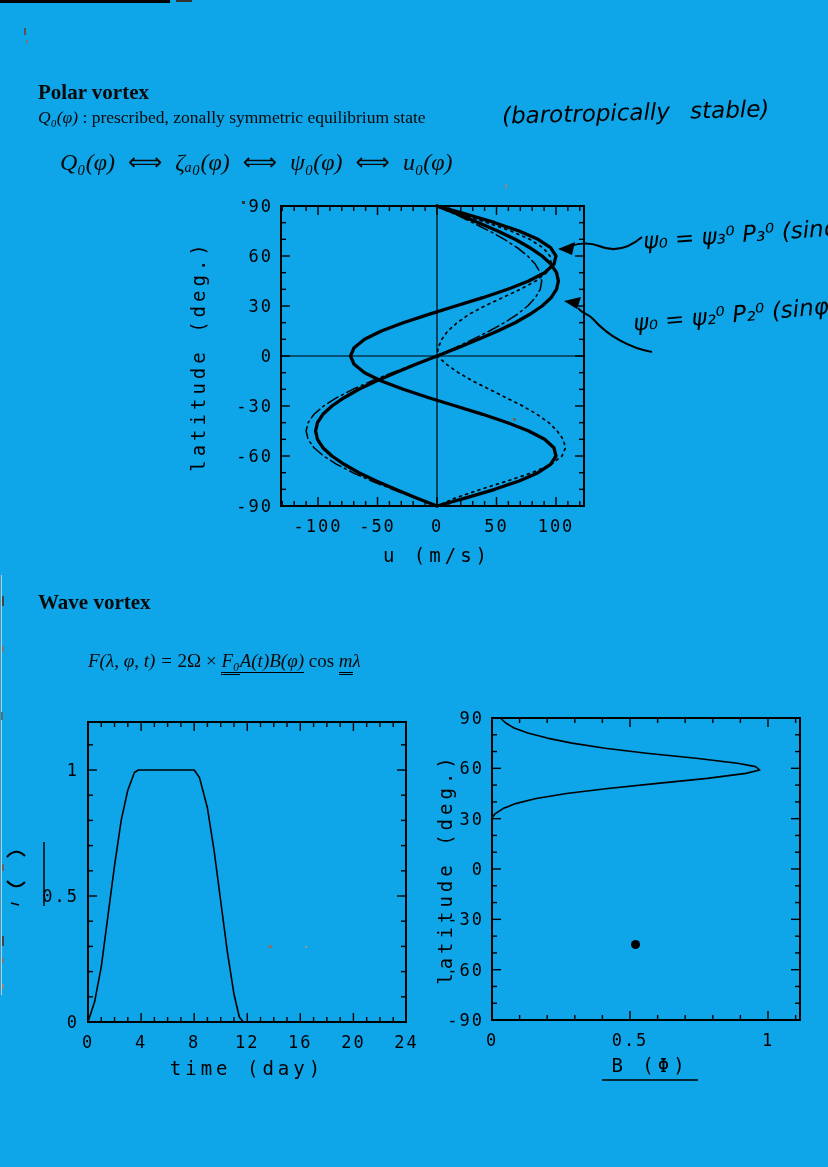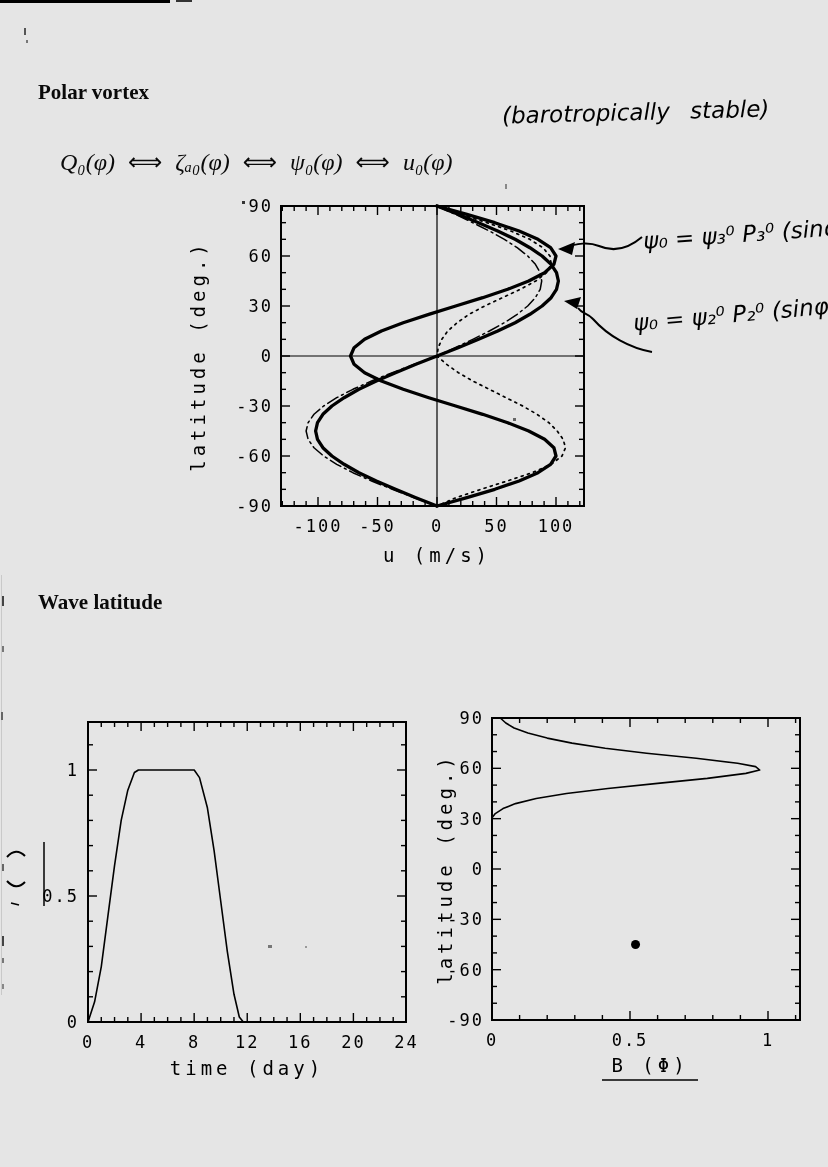--- a/index.html
+++ b/index.html
@@ -1,16 +1,16 @@
 <!DOCTYPE html>
 <html><head>
 <meta charset="utf-8">
 <style>
   html,body{margin:0;padding:0;background:#888;}
-  .page{position:relative;width:828px;height:1167px;background:#e5e5e5;overflow:hidden;
+  .page{position:relative;width:828px;height:1167px;background:#0ea5e9;overflow:hidden;
         font-family:"Liberation Serif",serif;color:#0a0a0a;}
   .h{position:absolute;left:38px;font-size:21px;font-weight:bold;white-space:nowrap;}
   .def{position:absolute;left:38px;font-size:17.5px;white-space:nowrap;}
   .mi{font-style:italic;font-family:"Liberation Serif","DejaVu Sans",serif;}
   .chain{position:absolute;left:60px;top:148px;font-size:24px;word-spacing:7px;
          font-style:italic;font-family:"Liberation Serif","DejaVu Sans",serif;white-space:nowrap;}
   .formula{position:absolute;left:88px;top:650px;font-size:19px;font-style:italic;
            font-family:"Liberation Serif","DejaVu Sans",serif;white-space:nowrap;}
   .rm{font-style:normal;}
   .us{border-bottom:1.5px solid #000;padding-bottom:1px;}
@@ -45,20 +45,23 @@
   <div class="spk" style="left:2px;top:646px;width:2px;height:6px;background:#777;"></div>
   <div class="spk" style="left:1px;top:712px;width:2px;height:8px;background:#666;"></div>
   <div class="spk" style="left:2px;top:864px;width:2px;height:7px;background:#666;"></div>
   <div class="spk" style="left:2px;top:936px;width:2px;height:10px;"></div>
   <div class="spk" style="left:2px;top:958px;width:2px;height:5px;background:#777;"></div>
   <div class="spk" style="left:2px;top:984px;width:2px;height:5px;background:#888;"></div>
   <div class="spk" style="left:268px;top:945px;width:4px;height:3px;background:#777;"></div>
   <div class="spk" style="left:305px;top:946px;width:2px;height:2px;background:#999;"></div>
 
   <div class="h" style="top:80px;">Polar vortex</div>
+  <div class="def" style="top:107px;">
+    <span class="mi">Q₀(φ)</span><span> : prescribed, zonally symmetric equilibrium state</span>
+  </div>
   <div class="hand note">(barotropically stable)</div>
   <div class="chain">Q₀(φ)  ⟺  ζₐ₀(φ)  ⟺  ψ₀(φ)  ⟺  u₀(φ)</div>
 
   <svg id="c1" width="655" height="380" viewBox="175 190 655 380">
     <path d="M642 237 C 628 249 613 252 599 246 C 589 242 576 243 566 248" fill="none" stroke="#000" stroke-width="2"></path>
     <path d="M558 249 L 575 242 L 572 255 Z" fill="#000"></path>
     <path d="M652 352 C 630 348 608 336 593 319 C 588 313 582 314 578 308" fill="none" stroke="#000" stroke-width="2"></path>
     <path d="M564 301 L 581 297 L 577 309 Z" fill="#000"></path>
   <g>
         <rect x="281" y="206" width="303" height="300" fill="none" stroke="#000" stroke-width="2"></rect>
@@ -170,21 +173,24 @@
       <g>
         <polyline points="437.0,206.0 466.9,214.3 494.8,222.7 519.1,231.0 538.0,239.3 550.6,247.7 556.0,256.0 553.9,264.3 544.6,272.7 528.7,281.0 507.7,289.3 482.7,297.7 455.7,306.0 428.8,314.3 403.2,322.7 381.4,331.0 364.6,339.3 354.1,347.7 350.5,356.0 354.1,364.3 364.6,372.7 381.4,381.0 403.2,389.3 428.8,397.7 455.7,406.0 482.7,414.3 507.7,422.7 528.7,431.0 544.6,439.3 553.9,447.7 556.0,456.0 550.6,464.3 538.0,472.7 519.1,481.0 494.8,489.3 466.9,497.7 437.0,506.0" fill="none" stroke="#000" stroke-width="3.3" stroke-linejoin="round" stroke-linecap="round"></polyline>
         <polyline points="437.0,206.0 458.1,214.3 478.5,222.7 497.7,231.0 515.1,239.3 529.9,247.7 542.1,256.0 551.1,264.3 556.5,272.7 558.4,281.0 556.5,289.3 551.1,297.7 542.1,306.0 529.9,314.3 515.1,322.7 497.7,331.0 478.5,339.3 458.1,347.7 437.0,356.0 415.9,364.3 395.5,372.7 376.3,381.0 358.9,389.3 344.1,397.7 331.9,406.0 322.9,414.3 317.5,422.7 315.6,431.0 317.5,439.3 322.9,447.7 331.9,456.0 344.1,464.3 358.9,472.7 376.3,481.0 395.5,489.3 415.9,497.7 437.0,506.0" fill="none" stroke="#000" stroke-width="3.3" stroke-linejoin="round" stroke-linecap="round"></polyline>
         <polyline points="437.0,206.0 455.2,214.3 472.8,222.7 489.4,231.0 504.4,239.3 517.2,247.7 527.7,256.0 535.4,264.3 540.2,272.7 541.7,281.0 540.2,289.3 535.4,297.7 527.7,306.0 517.2,314.3 504.4,322.7 489.4,331.0 472.8,339.3 455.2,347.7 437.0,356.0 414.3,364.3 392.3,372.7 371.6,381.0 352.9,389.3 336.7,397.7 323.6,406.0 314.0,414.3 308.1,422.7 306.1,431.0 308.1,439.3 314.0,447.7 323.6,456.0 336.7,464.3 352.9,472.7 371.6,481.0 392.3,489.3 414.3,497.7 437.0,506.0" fill="none" stroke="#000" stroke-width="1.5" stroke-linejoin="round" stroke-linecap="round" stroke-dasharray="12 4 2 4"></polyline>
         <polyline points="437.0,206.0 460.8,214.3 487.0,222.7 510.8,231.0 529.8,239.3 542.9,247.7 550.0,256.0 551.2,264.3 546.5,272.7 535.8,281.0 520.3,289.3 502.4,297.7 484.6,306.0 469.1,314.3 457.2,322.7 447.7,331.0 441.8,339.3 438.2,347.7 437.0,356.0 446.5,364.3 458.4,372.7 472.7,381.0 489.4,389.3 506.0,397.7 522.7,406.0 537.0,414.3 548.9,422.7 557.2,431.0 563.1,439.3 565.5,447.7 562.0,456.0 551.2,464.3 532.2,472.7 507.2,481.0 481.0,489.3 456.0,497.7 437.0,506.0" fill="none" stroke="#000" stroke-width="1.7" stroke-linejoin="round" stroke-linecap="round" stroke-dasharray="2 4.5"></polyline>
       </g>
     </svg>
   <div class="hand ann1">ψ₀ = ψ₃⁰ P₃⁰ (sinφ</div>
   <div class="hand ann2">ψ₀ = ψ₂⁰ P₂⁰ (sinφ.</div>
 
-  <div class="h" style="top:590px;">Wave latitude</div>
+  <div class="h" style="top:590px;">Wave vortex</div>
+  <div class="formula">
+    <span>F(λ, φ, t)</span><span> = </span><span class="rm">2Ω × </span><span class="uu">F₀</span><span class="us">A(t)</span><span class="us">B(φ)</span><span class="rm"> cos </span><span class="uu">m</span><span>λ</span>
+  </div>
 
   <svg id="c2" width="430" height="400" viewBox="0 690 430 400">
     <path d="M7 857 Q 16 847 25 856" fill="none" stroke="#000" stroke-width="2"></path>
     <path d="M7 881 Q 16 891 25 882" fill="none" stroke="#000" stroke-width="2"></path>
     <path d="M11 903 L 19 905" fill="none" stroke="#000" stroke-width="1.5"></path>
     <line x1="44" y1="842" x2="44" y2="906" stroke="#000" stroke-width="1.5"></line>
   <g>
         <rect x="88" y="722" width="318" height="300" fill="none" stroke="#000" stroke-width="2"></rect>
         <line x1="101.27" y1="722" x2="101.27" y2="727" stroke="#000" stroke-width="1.4"></line>
         <line x1="101.27" y1="1022" x2="101.27" y2="1017" stroke="#000" stroke-width="1.4"></line>

